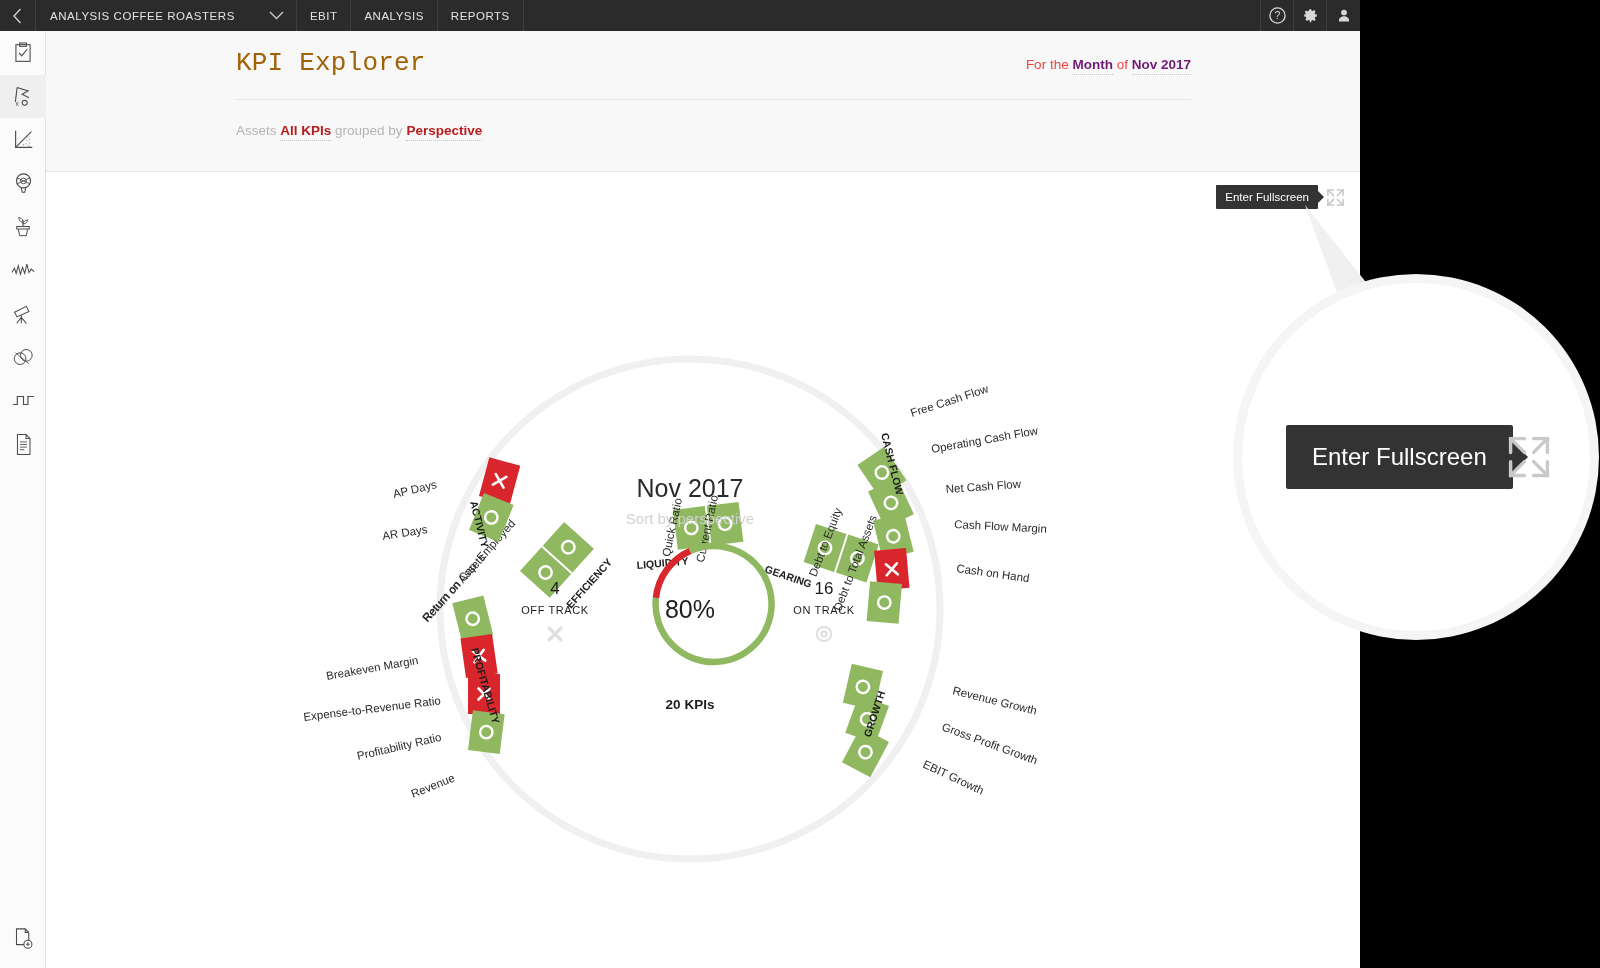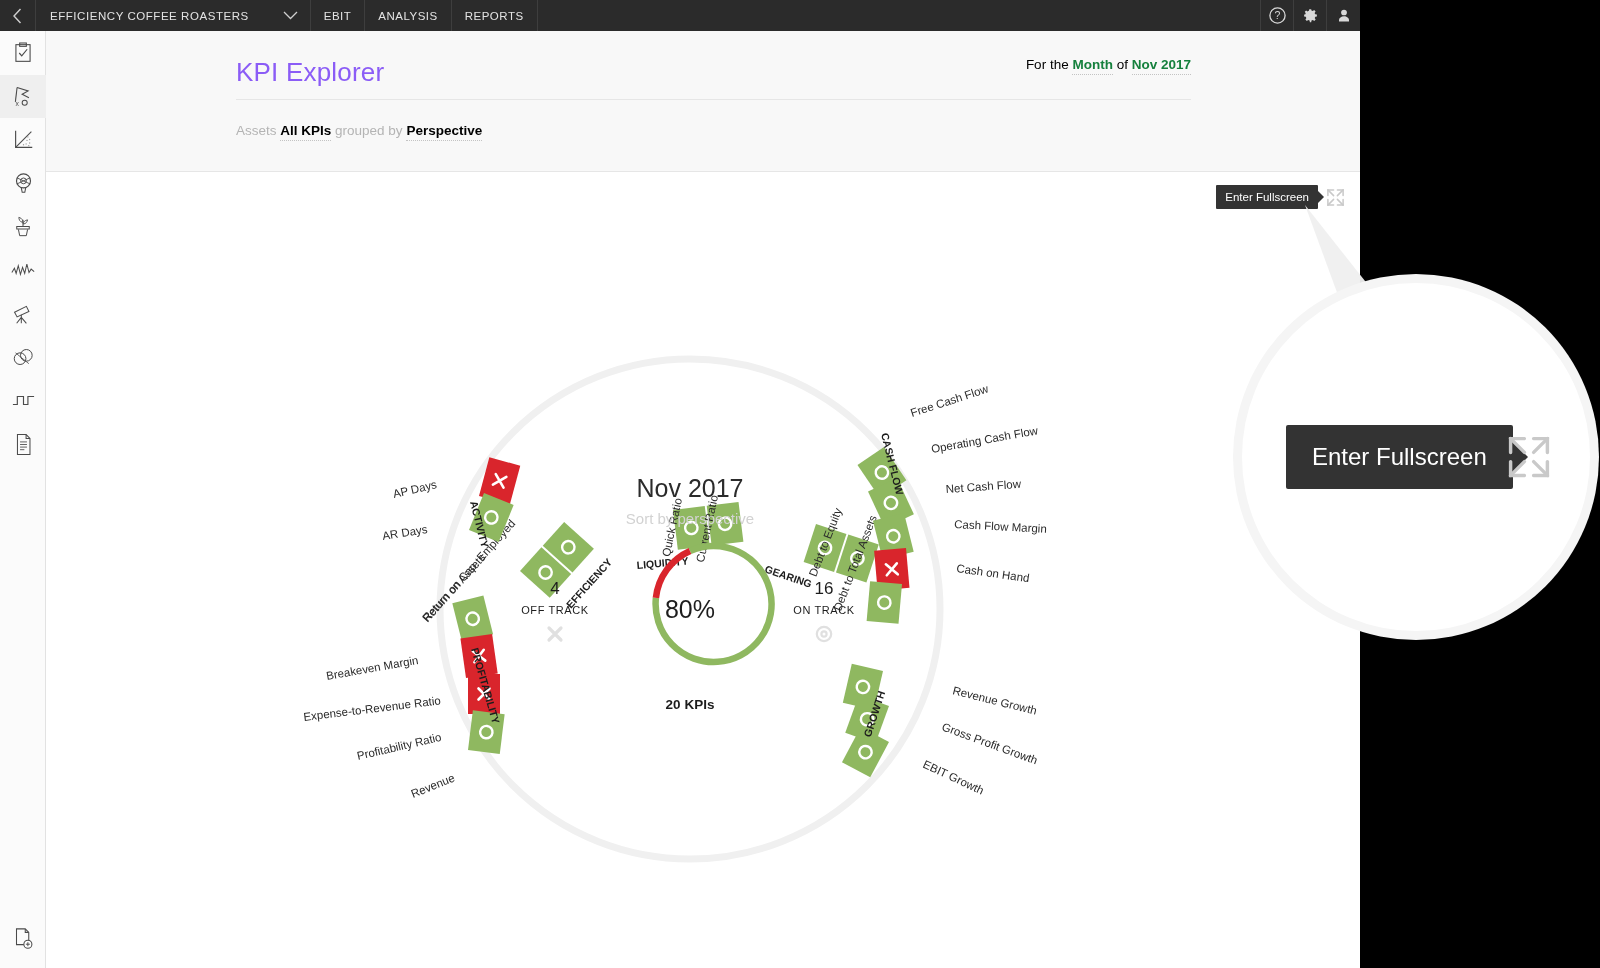--- a/index.html
+++ b/index.html
@@ -57,38 +57,38 @@
   }
   .rail-item.active { background: #efefef; }
   .rail-bottom { position: absolute; left: 0; bottom: 8px; width: 46px; }
 
   
   .page-head {
     position: absolute; left: 46px; top: 31px; width: 1314px; height: 141px;
     background: #f8f8f8; border-bottom: 1px solid #e6e6e6;
   }
   .page-title {
-    position: absolute; left: 190px; top: 26px;
-    font-size: 26px; color: #8b5cf6; font-weight: 400; letter-spacing: .2px;
+    position: absolute; left: 190px; top: 17px;
+    font-size: 26px; color: #a16207; font-weight: 400; letter-spacing: .2px; font-family: Liberation Mono, monospace;
   }
   .period {
     position: absolute; right: 169px; top: 26px;
     font-size: 13.5px; color: #b4b4b4; white-space: nowrap;
   }
-  .period .strong { color: #15803d; font-weight: bold; border-bottom: 1px dotted #c3c3c3; padding-bottom: 2px; }
-  .period .lite { color: #000000; }
+  .period .strong { color: #701a75; font-weight: bold; border-bottom: 1px dotted #c3c3c3; padding-bottom: 2px; }
+  .period .lite { color: #ef4444; }
   .hrule {
     position: absolute; left: 190px; right: 169px; top: 68px;
     height: 1px; background: #e6e6e6;
   }
   .showing {
     position: absolute; left: 190px; top: 92px;
     font-size: 13.5px; color: #b4b4b4; white-space: nowrap;
   }
-  .showing .strong { color: #000000; font-weight: bold; border-bottom: 1px dotted #c3c3c3; padding-bottom: 2px; }
+  .showing .strong { color: #b91c1c; font-weight: bold; border-bottom: 1px dotted #c3c3c3; padding-bottom: 2px; }
 
   
   .canvas {
     position: absolute; left: 46px; top: 172px; width: 1314px; height: 796px;
     background: #ffffff; overflow: hidden;
   }
   .kpi-svg { position: absolute; left: 0; top: 0; }
 
   
   .fs-wrap { position: absolute; left: 1184px; top: 8px; width: 120px; height: 34px; }
@@ -137,21 +137,21 @@
 <div id="root">
   <div class="app">
 
     <div class="topnav">
       <div class="nav-back">
         <svg width="11" height="16" viewBox="0 0 11 16">
           <path d="M8.5 1 L2 8 L8.5 15" fill="none" stroke="#cfcfcf" stroke-width="1.4"></path>
         </svg>
       </div>
       <div class="nav-org">
-        <span class="nav-org-label">EFFICIENCY COFFEE ROASTERS</span>
+        <span class="nav-org-label">ANALYSIS COFFEE ROASTERS</span>
         <svg width="15" height="9" viewBox="0 0 15 9">
           <path d="M1 1 L7.5 7.5 L14 1" fill="none" stroke="#cfcfcf" stroke-width="1.3"></path>
         </svg>
       </div>
       <div class="nav-item">EBIT</div>
       <div class="nav-item">ANALYSIS</div>
       <div class="nav-item">REPORTS</div>
       <div class="nav-spacer"></div>
       <div class="nav-icon-btn">
         <svg width="17" height="17" viewBox="0 0 17 17">

